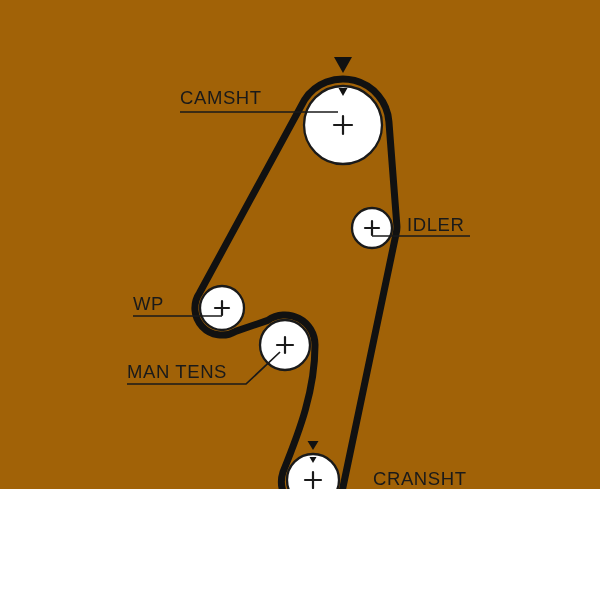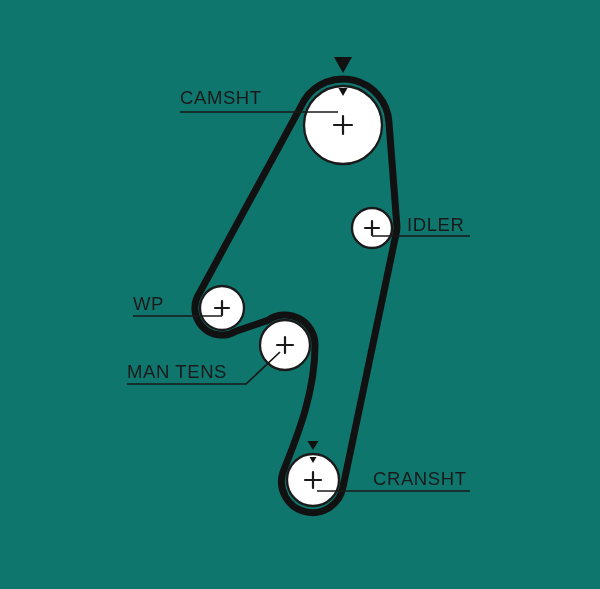--- a/index.html
+++ b/index.html
@@ -4,22 +4,22 @@
 <style>
   html, body {
     margin: 0;
     padding: 0;
     background: #ffffff;
     font-family: "Liberation Sans", sans-serif;
   }
   .stage {
     position: relative;
     width: 600px;
-    height: 589px;
-    background: #0f766e;
+    height: 489px;
+    background: #a16207;
     overflow: hidden;
   }
   svg { display: block; }
   .label-text {
     font-family: "Liberation Sans", sans-serif;
     font-size: 18.5px;
     letter-spacing: 0.6px;
     fill: #1a1a1a;
   }
   .pulley-circle {

